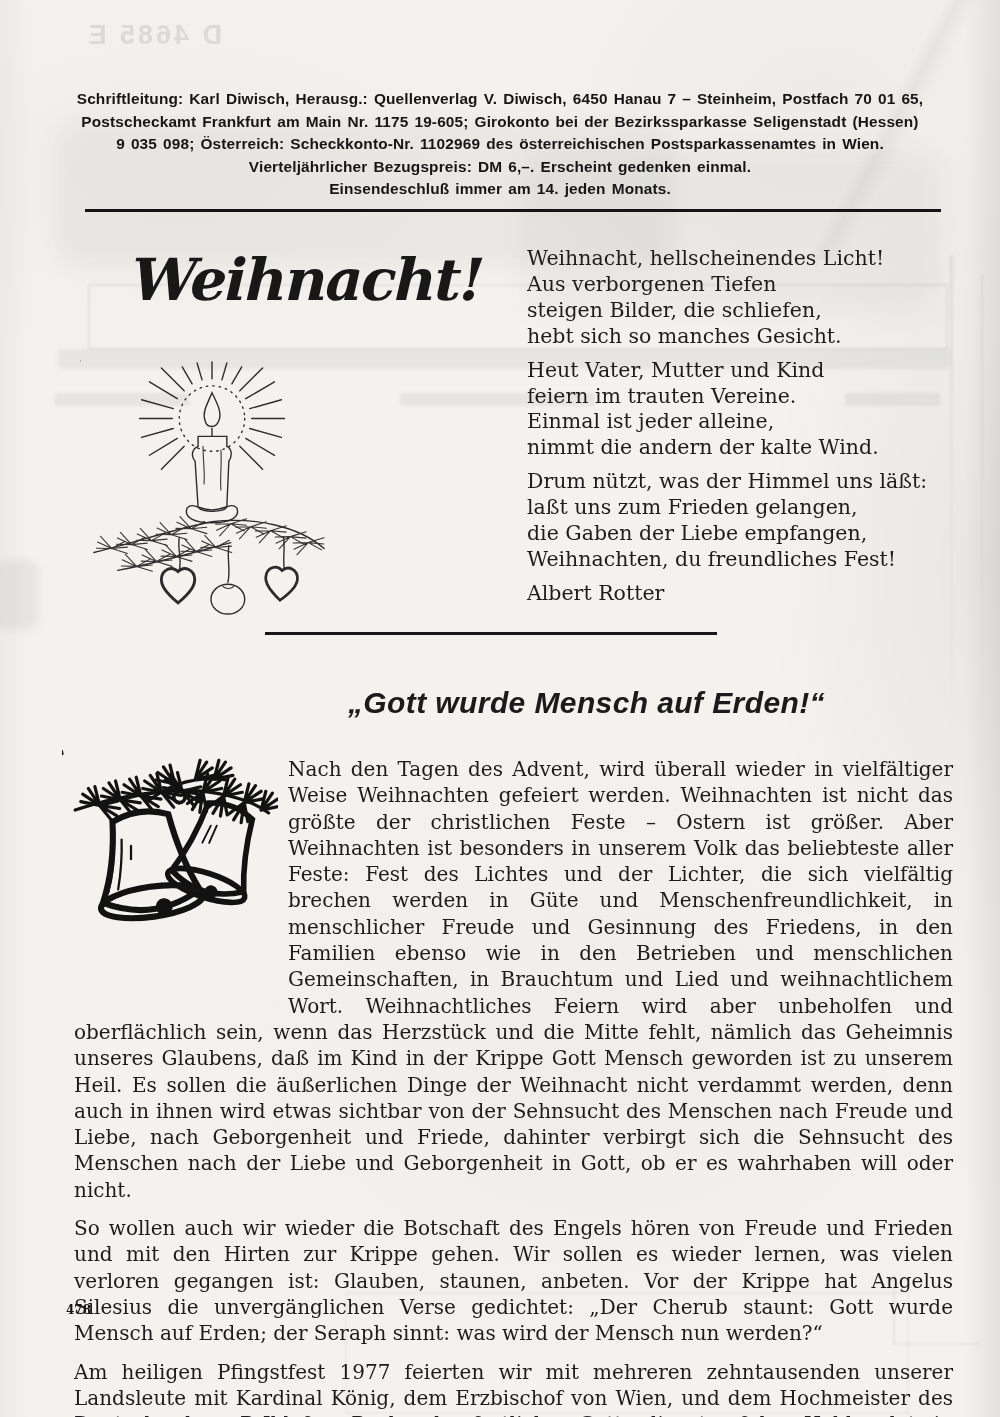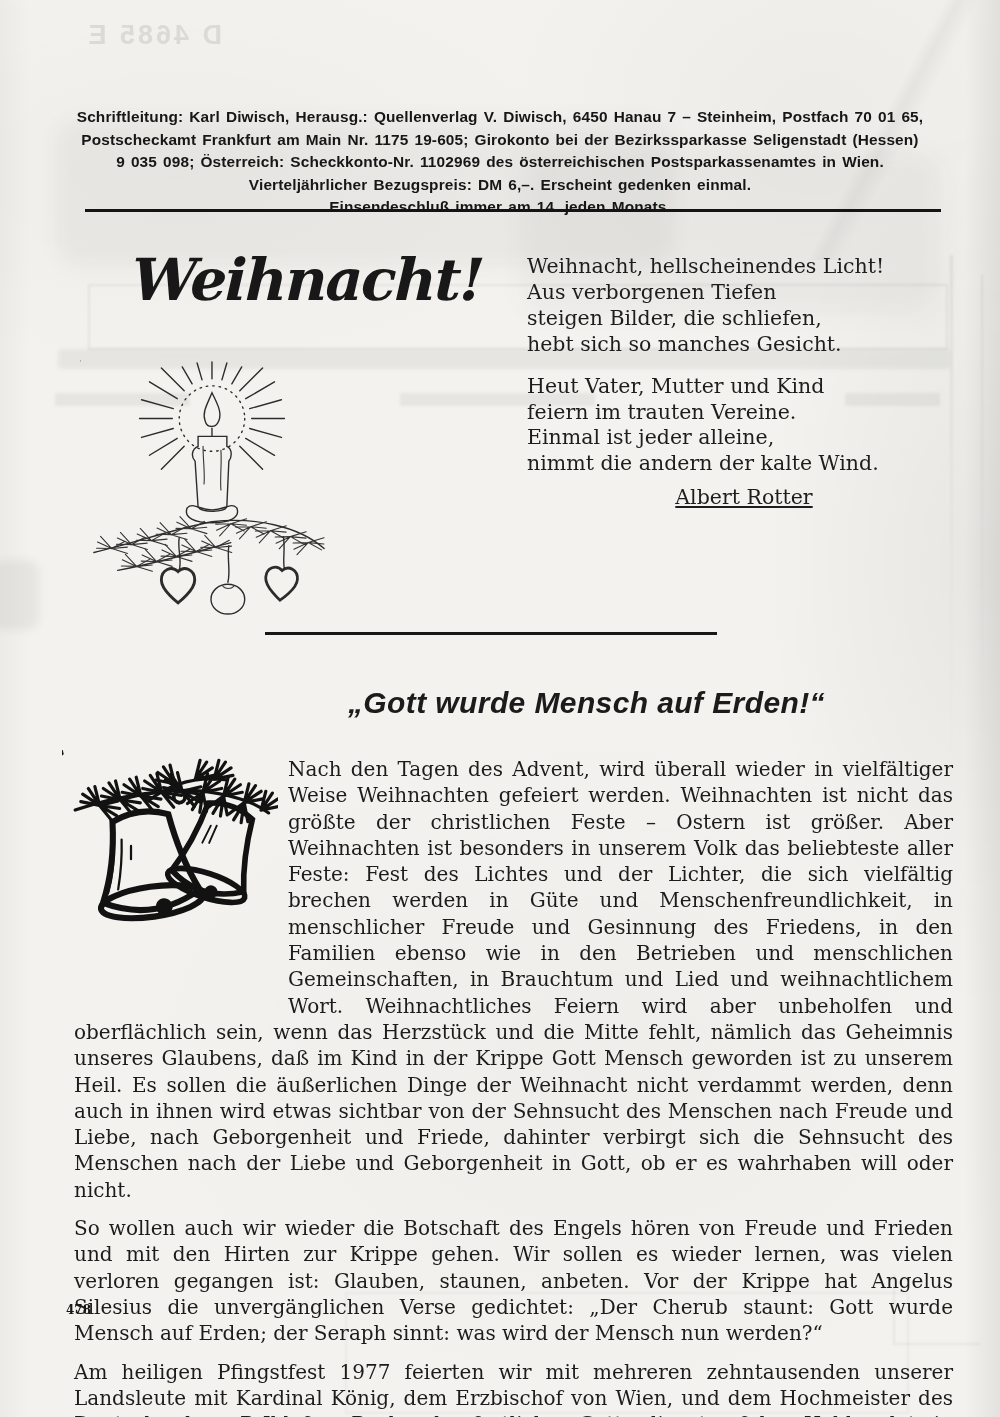--- a/index.html
+++ b/index.html
@@ -45,42 +45,42 @@
   .ghost-seg2{left:400px;top:393px;width:195px;height:13px;background:rgba(0,0,0,0.05);filter:blur(1.6px);}
   .ghost-seg3{left:845px;top:393px;width:95px;height:13px;background:rgba(0,0,0,0.05);filter:blur(1.6px);}
   .ghost-crease1{left:950px;top:255px;width:3px;height:520px;background:linear-gradient(rgba(0,0,0,0.06),rgba(0,0,0,0.02),transparent);filter:blur(1px);}
   .ghost-crease2{left:981px;top:275px;width:2px;height:480px;background:linear-gradient(rgba(0,0,0,0.05),transparent);filter:blur(1px);}
   .ghost-frame-bottom{left:345px;top:1292px;width:560px;height:118px;border:2px solid rgba(0,0,0,0.04);filter:blur(1px);}
   .ghost-corner{left:893px;top:1275px;width:85px;height:68px;border-left:2px solid rgba(0,0,0,0.05);border-bottom:2px solid rgba(0,0,0,0.05);filter:blur(1px);}
   .ghost-scribble{left:-6px;top:560px;width:45px;height:70px;background:rgba(0,0,0,0.05);border-radius:12px;filter:blur(4px);}
 
   
   .masthead{
-    left:68px;top:106px;width:864px;
+    left:68px;top:88px;width:864px;
     text-align:center;
     font-family:"Liberation Sans",sans-serif;font-weight:bold;
     font-size:15.4px;line-height:22.6px;letter-spacing:0.15px;word-spacing:1.6px;
     color:#161616;
   }
   .rule1{left:85px;top:209px;width:856px;height:3px;background:#141414;}
 
   
   .weihnacht-title{
     left:132px;top:246px;width:330px;
     font-family:"DejaVu Serif",serif;font-weight:bold;font-style:italic;
     font-size:58px;letter-spacing:-2px;color:#181818;
     transform:skewX(-2deg);
   }
   .candle-wrap{left:80px;top:360px;width:258px;height:262px;}
   .poem{
     left:527px;top:238px;width:442px;
     font-size:20.5px;line-height:25.9px;color:#1d1d1d;
   }
-  .poem p{margin:16px 0 8px 0;white-space:pre-line;}
-  .poem .attribution{text-align:center;padding-right:8px;margin-top:1px;text-decoration:underline;}
+  .poem p{margin:8px 0 8px 0;white-space:pre-line;}
+  .poem .attribution{text-align:left;padding-right:8px;margin-top:1px;}
 
   .rule2{left:265px;top:632px;width:452px;height:3px;background:#181818;}
 
   
   .headline{
     left:215px;top:686px;width:610px;
     text-align:right;
     font-family:"Liberation Sans",sans-serif;font-style:italic;font-weight:bold;
     font-size:30px;letter-spacing:0.4px;color:#1b1b1b;
   }
@@ -222,20 +222,24 @@
 
   <div class="layer poem">
     <p>Weihnacht, hellscheinendes Licht!
 Aus verborgenen Tiefen
 steigen Bilder, die schliefen,
 hebt sich so manches Gesicht.</p>
     <p>Heut Vater, Mutter und Kind
 feiern im trauten Vereine.
 Einmal ist jeder alleine,
 nimmt die andern der kalte Wind.</p>
+    <p>Drum nützt, was der Himmel uns läßt:
+laßt uns zum Frieden gelangen,
+die Gaben der Liebe empfangen,
+Weihnachten, du freundliches Fest!</p>
     <p class="attribution">Albert Rotter</p>
   </div>
 
   <div class="layer rule2"></div>
 
   <div class="layer headline">„Gott wurde Mensch auf Erden!“</div>
 
   <div class="layer article">
     <span class="bells-float">
       <svg width="216" height="200" viewBox="0 0 230 205">

